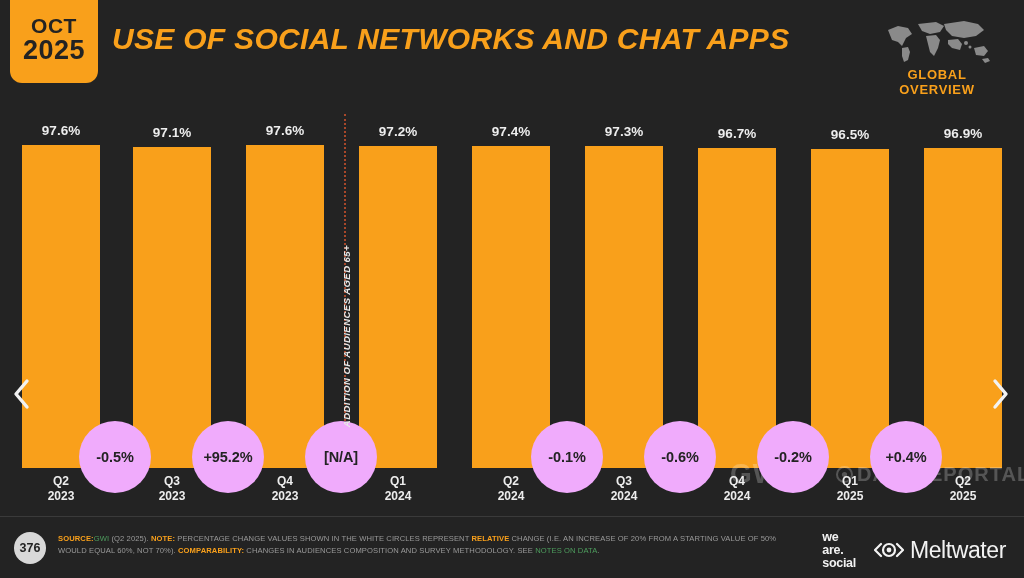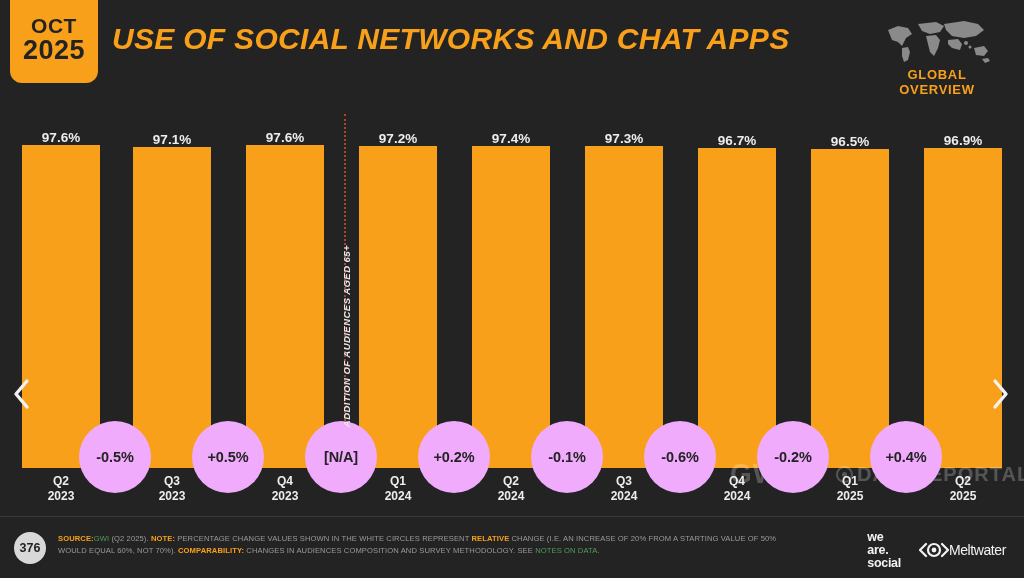--- a/index.html
+++ b/index.html
@@ -102,20 +102,21 @@
     width: 78px;
   }
   .bar-value {
     position: absolute;
     bottom: 100%;
     width: 100%;
     text-align: center;
     color: #EDEDED;
     font-size: 13.5px;
     font-weight: bold;
+    padding-bottom: 7px;
     white-space: nowrap;
   }
   .bar {
     width: 100%;
     background: #F9A01B;
   }
   .bar-label {
     position: absolute;
     top: 100%;
     width: 100%;
@@ -244,23 +245,23 @@
   .logo-was {
     color: #F2F2F2;
     font-size: 12.5px;
     font-weight: bold;
     line-height: 1.02;
     letter-spacing: -0.3px;
   }
   .logo-mw {
     display: flex;
     align-items: center;
-    gap: 0;
+    gap: 6px;
     color: #F2F2F2;
-    font-size: 14px;
+    font-size: 23px;
     letter-spacing: -0.4px;
   }
 </style>
 </head>
 <body>
 
 <div class="header">
 
   <div class="date-badge">
     <div class="month">OCT</div>
@@ -352,23 +353,22 @@
     <div class="bar-value">96.9%</div>
     <div class="bar" style="height:320px;"></div>
     <div class="bar-label">Q2
 2025</div>
   </div>
 
   <div class="divider" style="left:344px;"></div>
   <div class="divider-label" style="left:341px;">ADDITION OF AUDIENCES AGED 65+</div>
 
   <div class="change-circle" style="left:79px;">-0.5%</div>
-  <div class="change-circle" style="left:192px;">+0.5%</div>
+  <div class="change-circle" style="left:192px;">+95.2%</div>
   <div class="change-circle" style="left:305px;">[N/A]</div>
-  <div class="change-circle" style="left:418px;">+0.2%</div>
   <div class="change-circle" style="left:531px;">-0.1%</div>
   <div class="change-circle" style="left:644px;">-0.6%</div>
   <div class="change-circle" style="left:757px;">-0.2%</div>
   <div class="change-circle" style="left:870px;">+0.4%</div>
 
   <div class="watermark wm-gwi">GWI.</div>
   <div class="watermark wm-dr">
     <svg width="17" height="17" viewBox="0 0 17 17">
       <circle cx="8.5" cy="8.5" r="7.5" fill="none" stroke="rgba(255,255,255,0.23)" stroke-width="2"></circle>
       <circle cx="8.5" cy="8.5" r="2.6" fill="rgba(255,255,255,0.23)"></circle>

